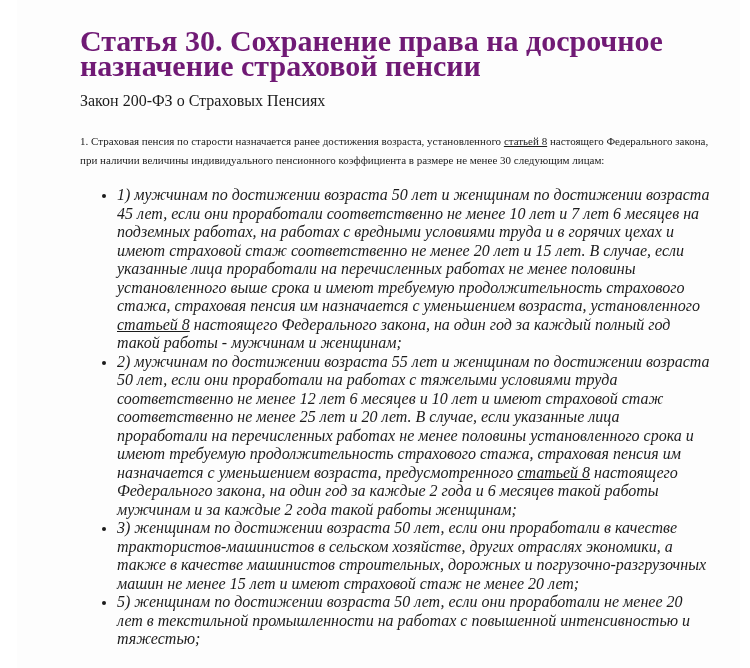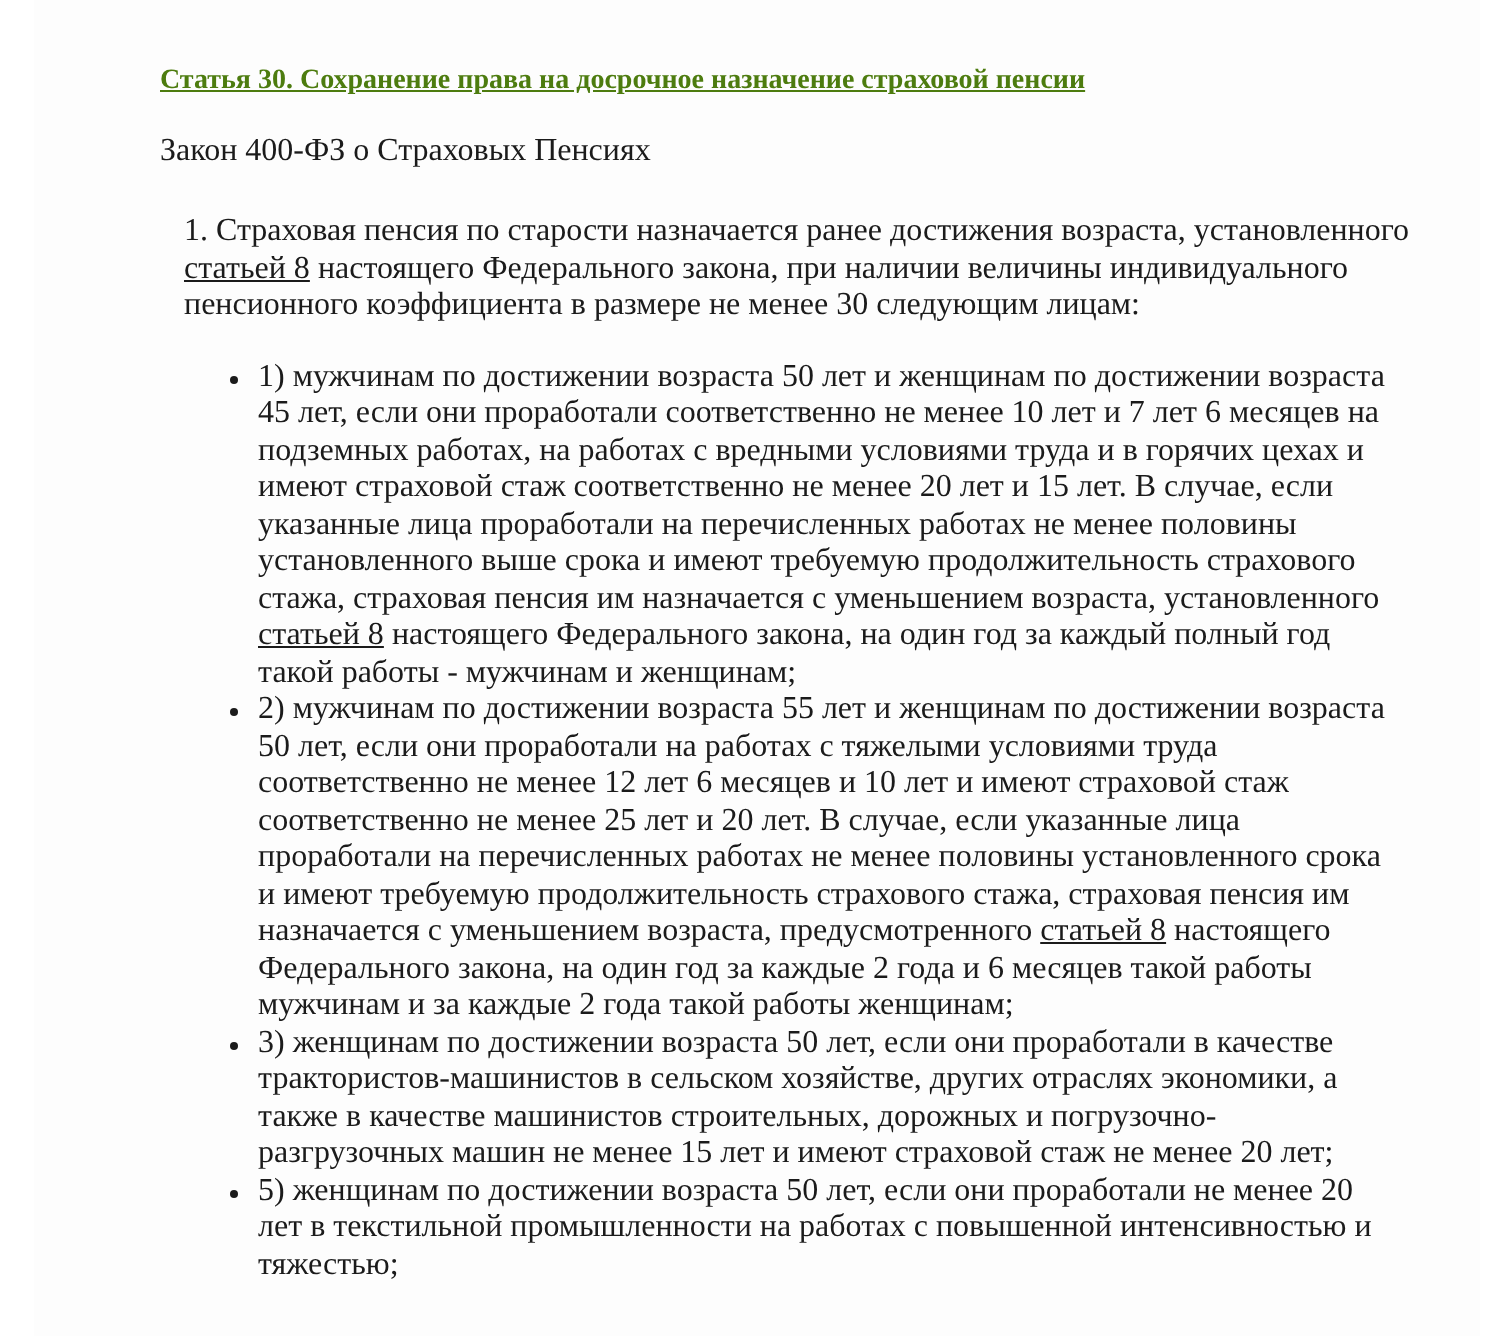--- a/index.html
+++ b/index.html
@@ -20,43 +20,43 @@
     position: absolute;
     left: 17px;
     top: 0;
     width: 723px;
     height: 668px;
     background: #fdfdfd;
     box-sizing: border-box;
     padding: 28px 28px 0 63px;
   }
   h1.article-title {
-    font-size: 14px;
+    font-size: 30px;
     line-height: 25px;
     font-weight: bold;
     margin: 0 0 13px 0;
-    color: #4d7c0f;
+    color: #701a75;
     max-width: 650px;
-    text-decoration: underline;
   }
   p.subtitle {
     font-size: 16px;
     line-height: 19px;
     margin: 0 0 22px 0;
   }
   p.intro {
-    font-size: 16px;
+    font-size: 11px;
     line-height: 18.5px;
-    margin: 0 0 17px 12px;
+    margin: 0 0 17px 0;
     max-width: 633px;
   }
   ul.conditions {
-    margin: 12px;
+    margin: 0;
     padding: 0 0 0 37px;
     list-style: disc outside;
+    font-style: italic;
   }
   ul.conditions li {
     font-size: 16px;
     line-height: 18.5px;
     max-width: 597px;
     margin: 0;
     padding: 0;
   }
   ul.conditions li::marker {
     color: #1b1b1b;
@@ -66,21 +66,21 @@
     text-decoration: underline;
     color: inherit;
   }
 </style>
 </head>
 <body>
 
 <div class="page">
   <h1 class="article-title">Статья 30. Сохранение права на досрочное назначение страховой пенсии</h1>
 
-  <p class="subtitle">Закон 400-ФЗ о Страховых Пенсиях</p>
+  <p class="subtitle">Закон 200-ФЗ о Страховых Пенсиях</p>
 
   <p class="intro"><span>1. Страховая пенсия по старости назначается ранее достижения возраста, установленного </span><span class="u">статьей 8</span><span> настоящего Федерального закона, при наличии величины индивидуального пенсионного коэффициента в размере не менее 30 следующим лицам:</span></p>
 
   <ul class="conditions">
     <li><span>1) мужчинам по достижении возраста 50 лет и женщинам по достижении возраста 45 лет, если они проработали соответственно не менее 10 лет и 7 лет 6 месяцев на подземных работах, на работах с вредными условиями труда и в горячих цехах и имеют страховой стаж соответственно не менее 20 лет и 15 лет. В случае, если указанные лица проработали на перечисленных работах не менее половины установленного выше срока и имеют требуемую продолжительность страхового стажа, страховая пенсия им назначается с уменьшением возраста, установленного </span><span class="u">статьей 8</span><span> настоящего Федерального закона, на один год за каждый полный год такой работы - мужчинам и женщинам;</span></li>
     <li><span>2) мужчинам по достижении возраста 55 лет и женщинам по достижении возраста 50 лет, если они проработали на работах с тяжелыми условиями труда соответственно не менее 12 лет 6 месяцев и 10 лет и имеют страховой стаж соответственно не менее 25 лет и 20 лет. В случае, если указанные лица проработали на перечисленных работах не менее половины установленного срока и имеют требуемую продолжительность страхового стажа, страховая пенсия им назначается с уменьшением возраста, предусмотренного </span><span class="u">статьей 8</span><span> настоящего Федерального закона, на один год за каждые 2 года и 6 месяцев такой работы мужчинам и за каждые 2 года такой работы женщинам;</span></li>
     <li><span>3) женщинам по достижении возраста 50 лет, если они проработали в качестве трактористов-машинистов в сельском хозяйстве, других отраслях экономики, а также в качестве машинистов строительных, дорожных и погрузочно-разгрузочных машин не менее 15 лет и имеют страховой стаж не менее 20 лет;</span></li>
     <li><span>5) женщинам по достижении возраста 50 лет, если они проработали не менее 20 лет в текстильной промышленности на работах с повышенной интенсивностью и тяжестью;</span></li>
   </ul>
 </div>

